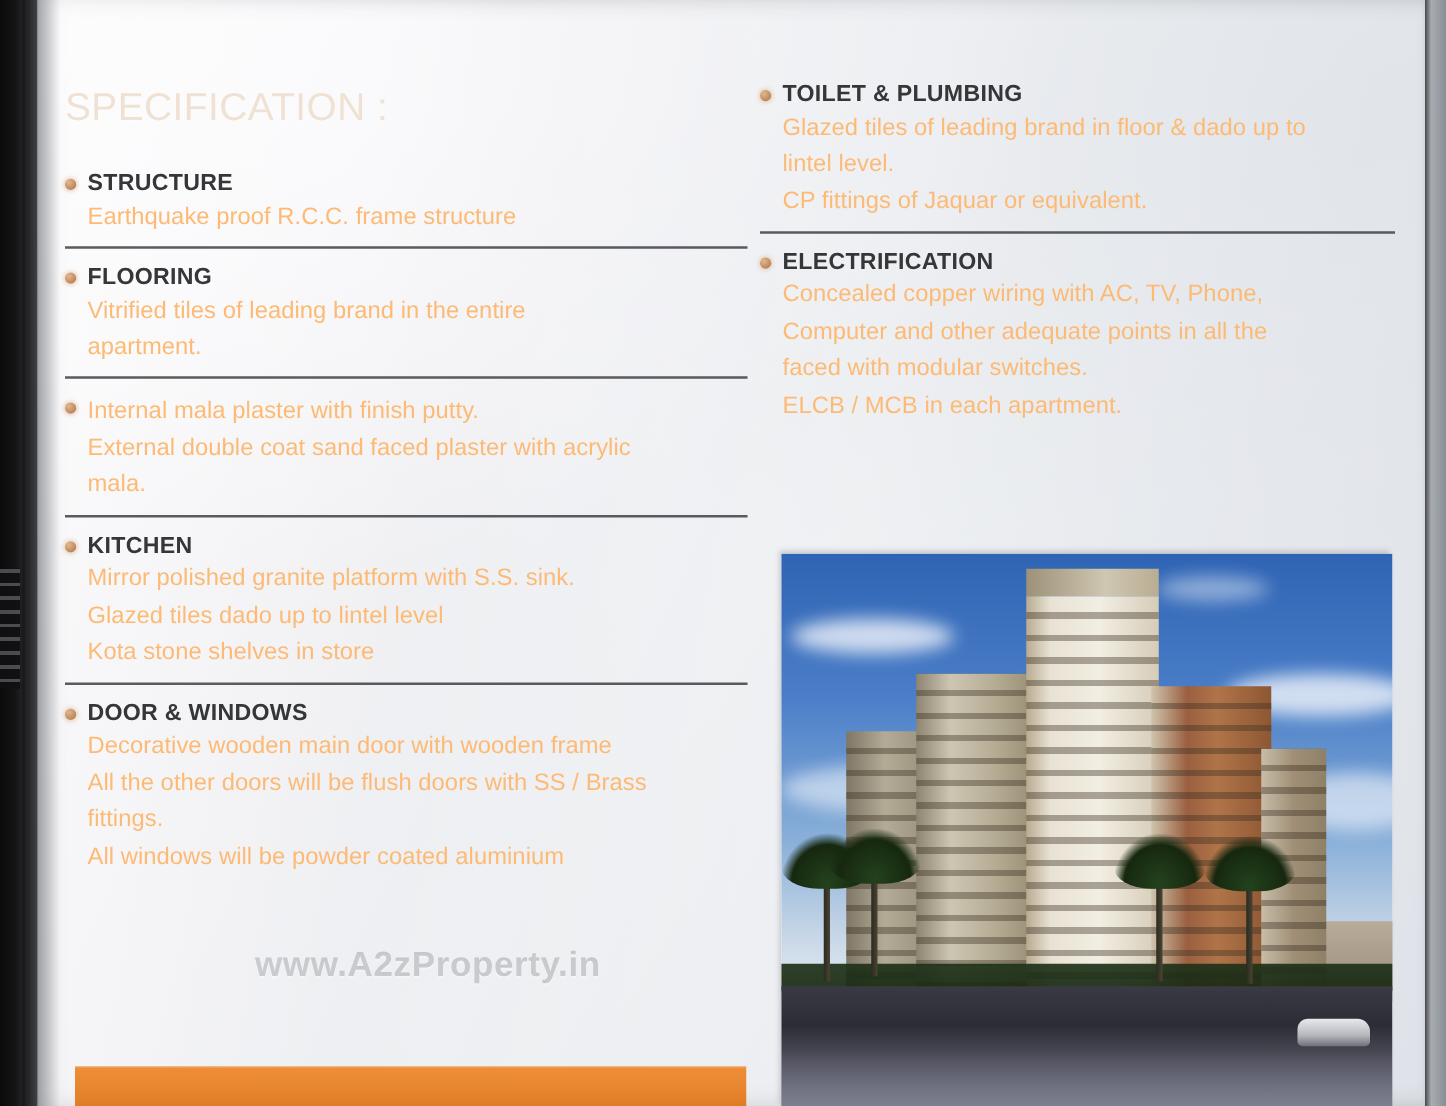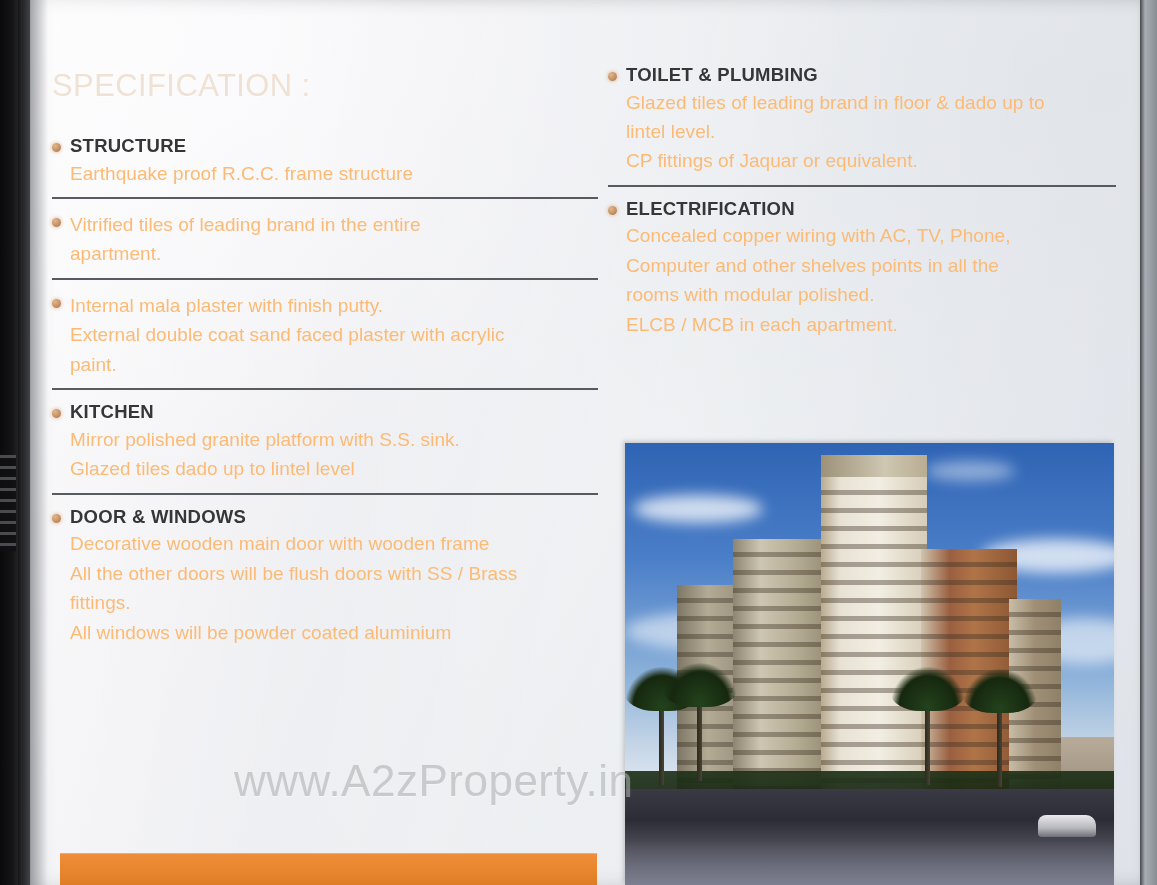--- a/index.html
+++ b/index.html
@@ -245,29 +245,29 @@
   .car {
     position: absolute;
     right: 18px; bottom: 48px;
     width: 58px; height: 22px;
     background: linear-gradient(180deg,#e9e9ec 0%, #b6b7bd 60%, #6e7078 100%);
     border-radius: 8px 10px 4px 4px;
   }
 
   .watermark {
     position: absolute;
-    left: 234px;
+    left: 204px;
     top: 756px;
-    font-size: 44px;
+    font-size: 28px;
     color: rgba(120,122,128,0.35);
     letter-spacing: 0.5px;
     text-shadow: 0 1px 0 rgba(255,255,255,0.35);
     white-space: nowrap;
     pointer-events: none;
-    font-weight: 400;
+    font-weight: 700;
   }
 
   .orange-bar {
     position: absolute;
     left: 60px;
     top: 853px;
     width: 537px;
     height: 32px;
     background: linear-gradient(180deg,#ef8e3a 0%, #e8862f 55%, #df7d27 100%);
     box-shadow: inset 0 1px 0 rgba(255,255,255,0.25);
@@ -294,40 +294,42 @@
         <span class="bullet"></span>
         <div class="sec-body">
           <div class="sec-head">STRUCTURE</div>
           <div class="sec-line">Earthquake proof R.C.C. frame structure</div>
         </div>
       </div>
       <div class="divider"></div>
       <div class="section">
         <span class="bullet"></span>
         <div class="sec-body">
+          <div class="sec-head">FLOORING</div>
           <div class="sec-line">Vitrified tiles of leading brand in the entire</div>
           <div class="sec-line">apartment.</div>
         </div>
       </div>
       <div class="divider"></div>
       <div class="section">
         <span class="bullet"></span>
         <div class="sec-body">
           <div class="sec-line">Internal mala plaster with finish putty.</div>
           <div class="sec-line">External double coat sand faced plaster with acrylic</div>
-          <div class="sec-line">paint.</div>
+          <div class="sec-line">mala.</div>
         </div>
       </div>
       <div class="divider"></div>
       <div class="section">
         <span class="bullet"></span>
         <div class="sec-body">
           <div class="sec-head">KITCHEN</div>
           <div class="sec-line">Mirror polished granite platform with S.S. sink.</div>
           <div class="sec-line">Glazed tiles dado up to lintel level</div>
+          <div class="sec-line">Kota stone shelves in store</div>
         </div>
       </div>
       <div class="divider"></div>
       <div class="section">
         <span class="bullet"></span>
         <div class="sec-body">
           <div class="sec-head">DOOR &amp; WINDOWS</div>
           <div class="sec-line">Decorative wooden main door with wooden frame</div>
           <div class="sec-line">All the other doors will be flush doors with SS / Brass</div>
           <div class="sec-line">fittings.</div>
@@ -345,22 +347,22 @@
           <div class="sec-line">lintel level.</div>
           <div class="sec-line">CP fittings of Jaquar or equivalent.</div>
         </div>
       </div>
       <div class="divider"></div>
       <div class="section">
         <span class="bullet"></span>
         <div class="sec-body">
           <div class="sec-head">ELECTRIFICATION</div>
           <div class="sec-line">Concealed copper wiring with AC, TV, Phone,</div>
-          <div class="sec-line">Computer and other shelves points in all the</div>
-          <div class="sec-line">rooms with modular polished.</div>
+          <div class="sec-line">Computer and other adequate points in all the</div>
+          <div class="sec-line">faced with modular switches.</div>
           <div class="sec-line">ELCB / MCB in each apartment.</div>
         </div>
       </div>
     </div>
 
   <div class="photo-wrap">
     <div class="photo">
       <div class="cloud c1"></div>
       <div class="cloud c2"></div>
       <div class="cloud c3"></div>

